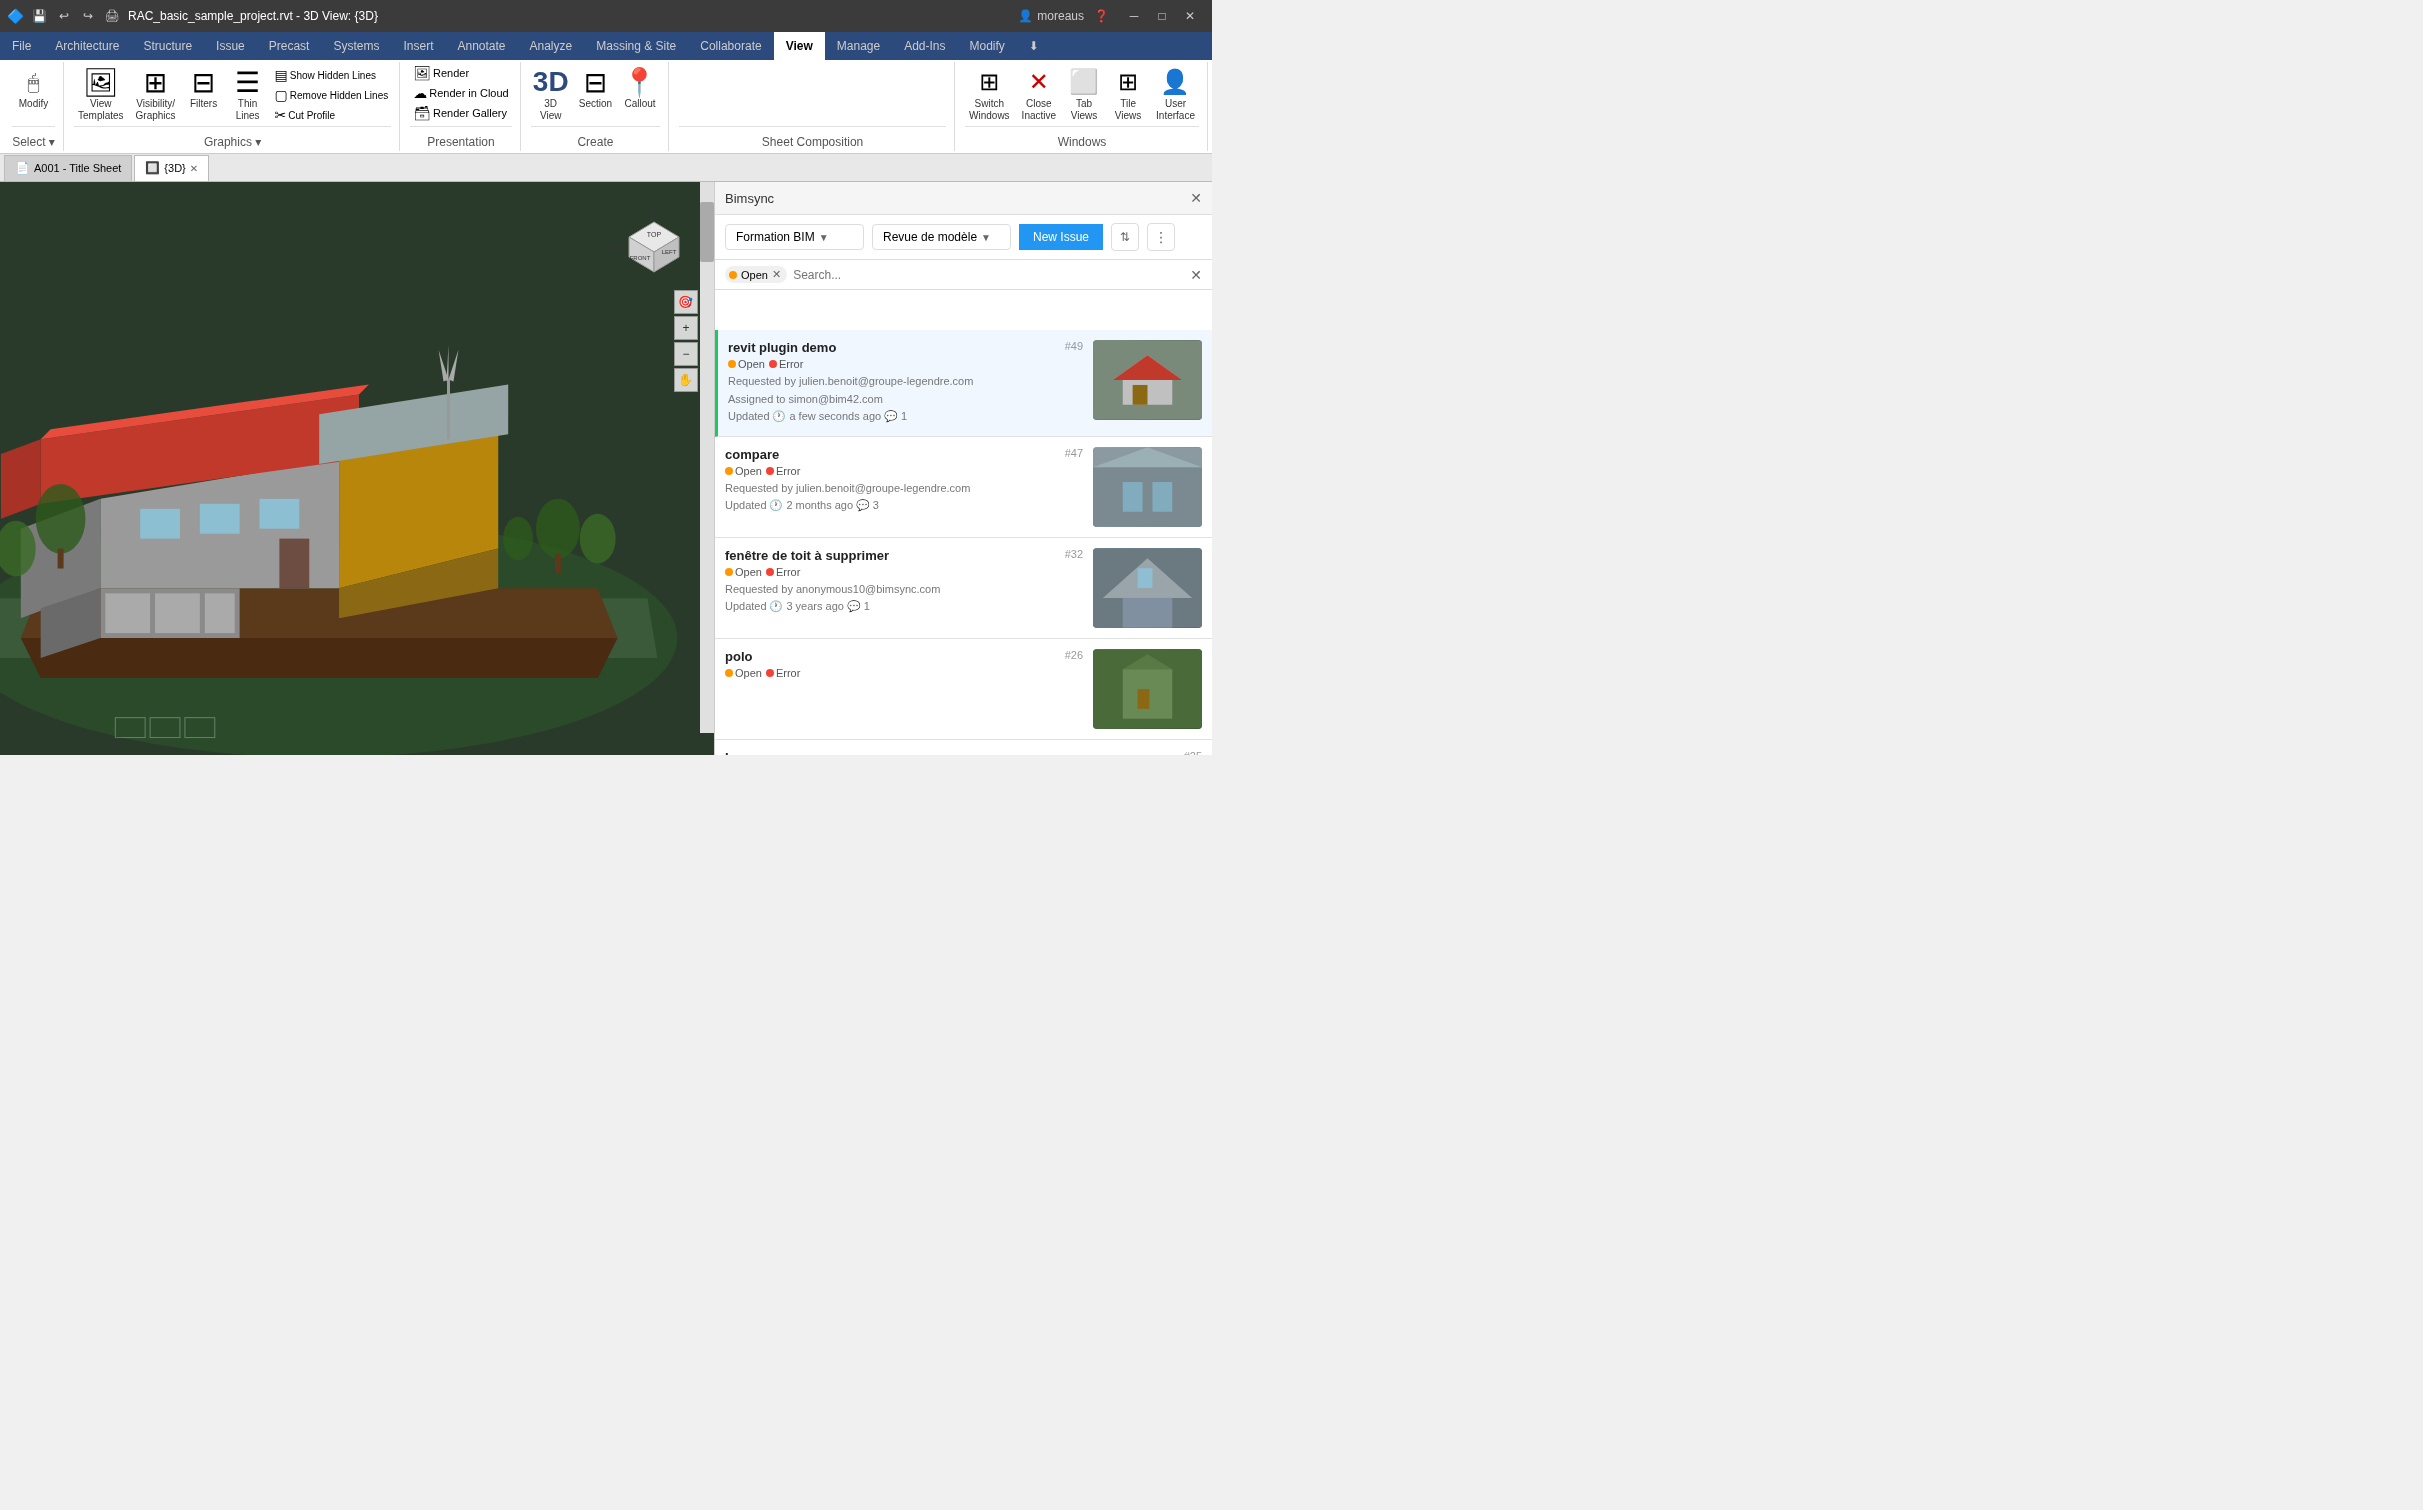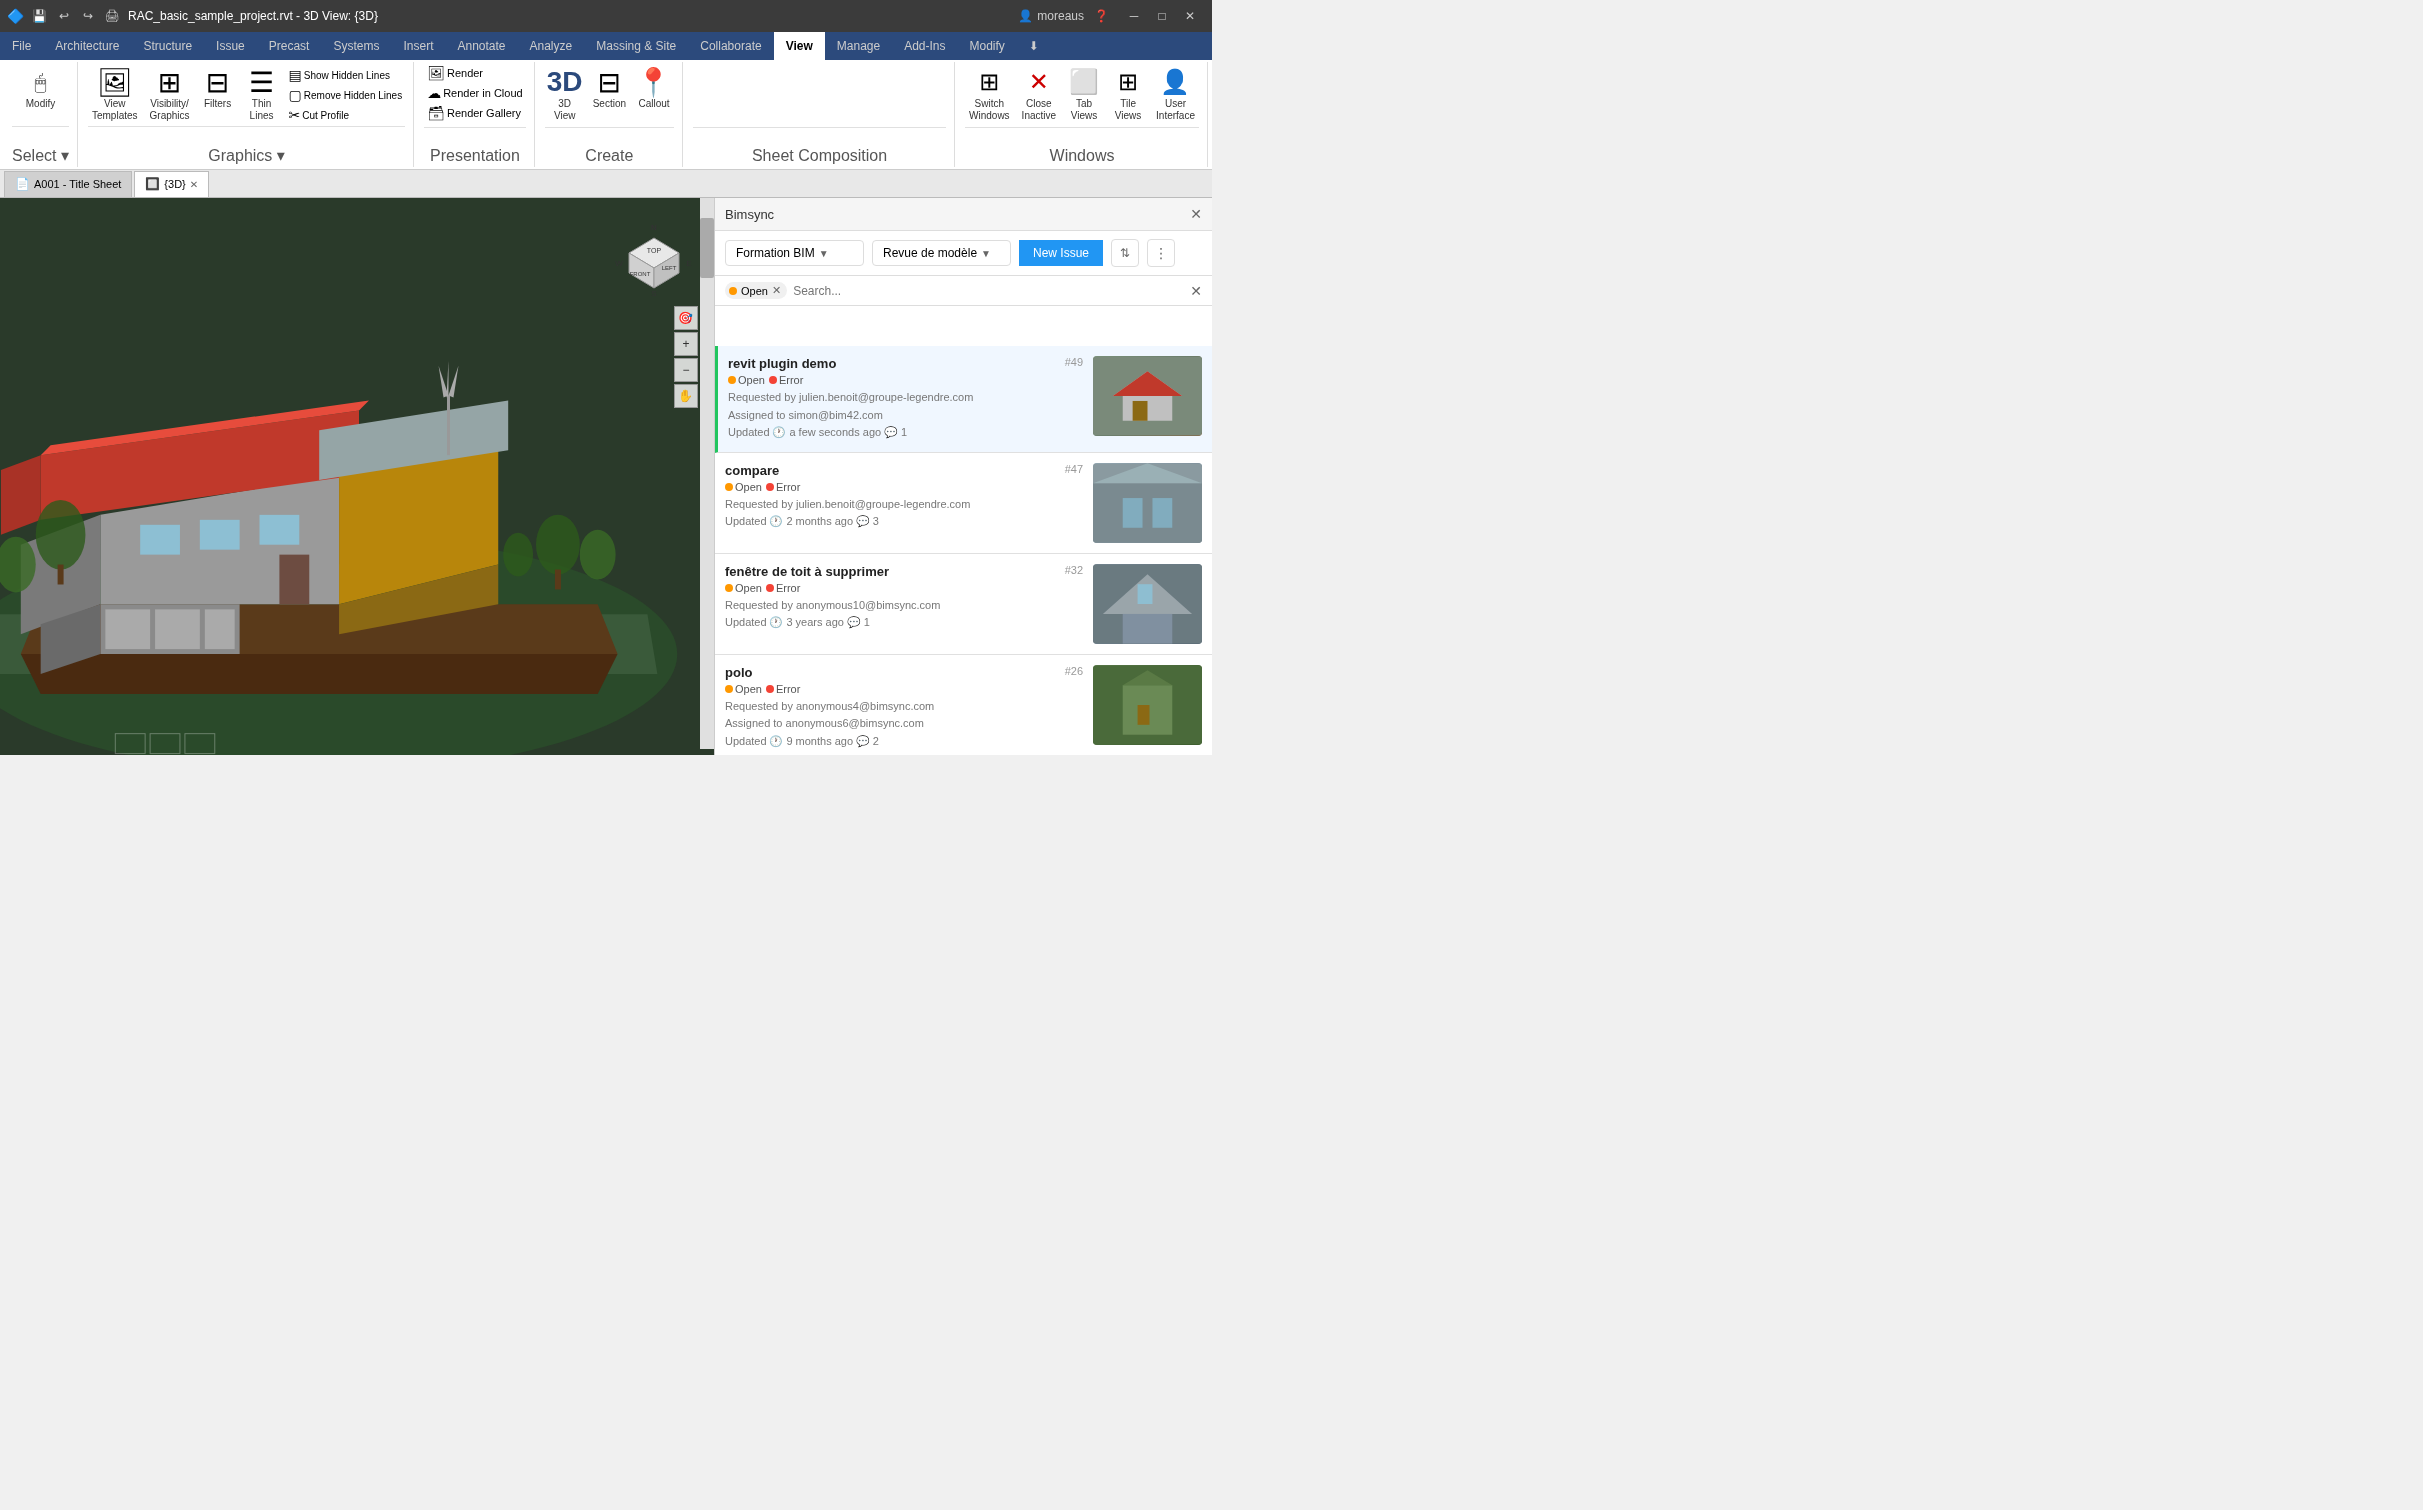--- a/index.html
+++ b/index.html
@@ -24,21 +24,21 @@
     .win-btn { width: 28px; height: 28px; display: flex; align-items: center; justify-content: center; cursor: pointer; color: #ccc; font-size: 12px; }
 
     
     .ribbon { background: #c4b5fd; border-bottom: 1px solid #ccc; }
     .ribbon-tabs { display: flex; background: #2c4a7c; height: 28px; align-items: flex-end; }
     .ribbon-tab { padding: 4px 12px; color: #ccc; font-size: 12px; cursor: pointer; height: 28px; display: flex; align-items: center; }
     .ribbon-tab.active { background: #fff; color: #000; font-weight: 600; }
     .ribbon-content { display: flex; align-items: stretch; padding: 2px 4px; background: #fff; min-height: 90px; gap: 2px; }
     .ribbon-group { display: flex; flex-direction: column; align-items: center; border-right: 1px solid #ddd; padding: 2px 8px; min-width: 60px; position: relative; }
     .ribbon-group-items { display: flex; gap: 4px; align-items: flex-start; flex: 1; }
-    .ribbon-group-label { font-size: 16px; color: #555; margin-top: 2px; text-align: center; border-top: 1px solid #e0e0e0; width: 100%; padding-top: 19px; }
+    .ribbon-group-label { font-size: 12px; color: #555; margin-top: 2px; text-align: center; border-top: 1px solid #e0e0e0; width: 100%; padding-top: 8px; }
     .ribbon-btn { display: flex; flex-direction: column; align-items: center; cursor: pointer; padding: 2px 4px; min-width: 40px; }
     .ribbon-icon { width: 32px; height: 32px; display: flex; align-items: center; justify-content: center; font-size: 20px; }
     .ribbon-btn-label { font-size: 10px; text-align: center; color: #333; line-height: 1.2; }
     .ribbon-btn-sm { display: flex; align-items: center; gap: 2px; cursor: pointer; padding: 1px 3px; }
     .ribbon-icon-sm { font-size: 14px; }
 
     
     .view-tabs { background: #e8e8e8; display: flex; align-items: center; height: 28px; border-bottom: 1px solid #bbb; padding-left: 4px; gap: 2px; }
     .view-tab { background: #d0d0d0; border: 1px solid #bbb; border-bottom: none; padding: 3px 10px; font-size: 11px; cursor: pointer; display: flex; align-items: center; gap: 4px; height: 26px; }
     .view-tab.active { background: #fff; }
@@ -522,25 +522,20 @@
           <div class="issue-badges">
             <div class="badge">
               <div class="status-dot orange"></div>
               <span>Open</span>
             </div>
             <div class="badge">
               <div class="status-dot red"></div>
               <span>Error</span>
             </div>
           </div>
-          <div class="issue-meta">
-            <span>Requested by anonymous4@bimsync.com</span>
-            <span>Assigned to anonymous6@bimsync.com</span>
-            <span>Updated 🕐 9 months ago 💬 2</span>
-          </div>
         </div>
         <div class="issue-thumbnail thumb-polo">
           <svg width="109" height="80" viewBox="0 0 110 80">
             <rect width="110" height="80" fill="#4a6a3a"></rect>
             <rect x="30" y="20" width="50" height="50" fill="#6a8a55"></rect>
             <polygon points="30,20 55,5 80,20" fill="#5a7a45"></polygon>
             <rect x="45" y="40" width="12" height="20" fill="#8b6914"></rect>
           </svg>
         </div>
       </div>

